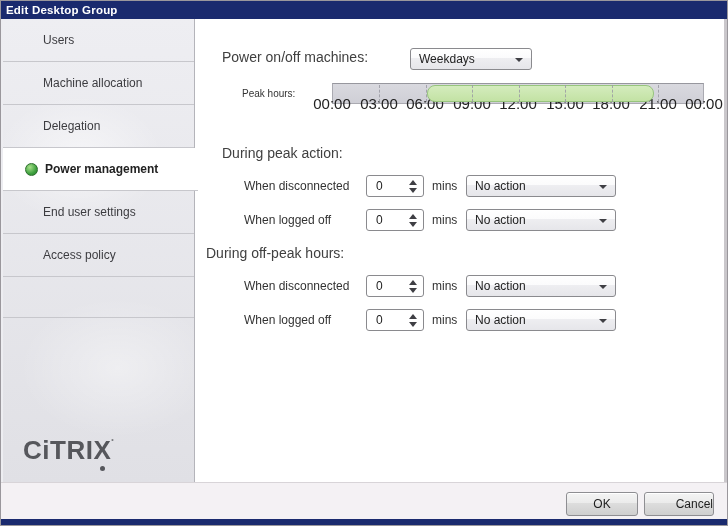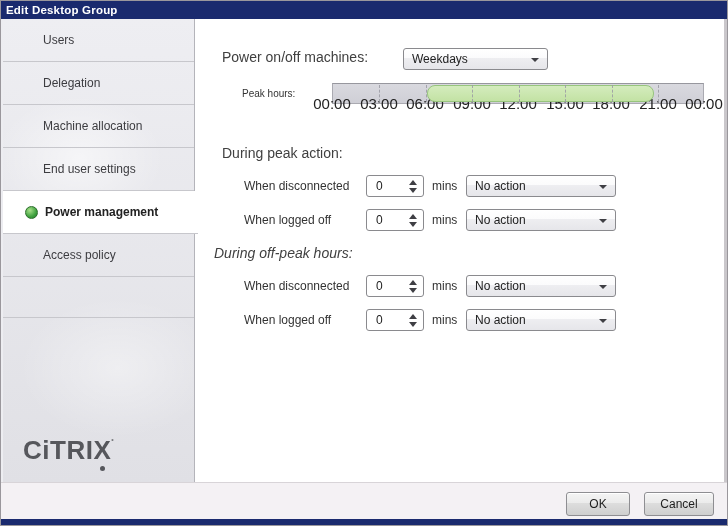--- a/index.html
+++ b/index.html
@@ -103,74 +103,74 @@
   .row { position:absolute; left:0; width:100%; height:22px; }
   .row .row-label { position:absolute; left:46px; top:0; line-height:22px; font-size:12px; color:#333; }
   .row .unit { position:absolute; left:234px; top:0; line-height:22px; font-size:12px; color:#333; }
 
   
   .footer {
     position:absolute; left:0; right:0; bottom:6px; height:37px;
     background:#f4f1f4; border-top:1px solid #d8d4d8;
   }
   .btn {
-    position:absolute; top:9px; width:64px; height:24px;
+    position:absolute; top:9px; width:72px; height:24px;
     border:1px solid #8e8e92; border-radius:3px;
     background:linear-gradient(180deg,#f4f4f4 0%,#ebebeb 45%,#dddddd 46%,#cfcfcf 100%);
     font-size:12px; color:#1e1e1e; text-align:center; line-height:22px; cursor:default;
     box-shadow:inset 0 1px 0 #fff;
   }
   .btn.ok { left:565px; }
-  .btn.cancel { left:643px; width:70px; }
+  .btn.cancel { left:643px; width:70px;text-align:right; }
 
   .bottom-strip { position:absolute; left:0; right:0; bottom:0; height:6px; background:#1a2a6e; }
   .right-edge { position:absolute; right:0; top:18px; bottom:6px; width:3px; background:#cac7cb; }
 </style>
 </head>
 <body>
 
 <div class="window">
 
   <div class="titlebar">
     <span>Edit Desktop Group</span>
   </div>
 
   <div class="sidebar">
     <div class="side-item">
       <span>Users</span>
     </div>
     <div class="side-item">
+      <span>Machine allocation</span>
+    </div>
+    <div class="side-item">
       <span>Delegation</span>
-    </div>
-    <div class="side-item">
-      <span>Machine allocation</span>
-    </div>
-    <div class="side-item">
-      <span>End user settings</span>
     </div>
     <div class="side-item selected">
       <span class="dot"></span>
       <span>Power management</span>
     </div>
     <div class="side-item">
+      <span>End user settings</span>
+    </div>
+    <div class="side-item">
       <span>Access policy</span>
     </div>
     <div class="side-filler"></div>
 
     <div class="logo">
       <span>CiTRIX</span><span class="reg">•</span>
       <span class="xdot"></span>
     </div>
   </div>
 
   <div class="main">
 
     <div class="blue-heading" style="left:24px; top:30px;">Power on/off machines:</div>
 
-    <div class="combo" style="left:205px; top:29px; width:145px;">
+    <div class="combo" style="left:212px; top:29px; width:122px;">
       <span>Weekdays</span>
       <span class="arrow"></span>
     </div>
 
     <div class="lbl" style="left:44px; top:69px;">Peak hours:</div>
 
     <div class="track">
       <div class="peak-bar"></div>
       <div class="tick" style="left:46px;"></div>
       <div class="tick" style="left:93px;"></div>
@@ -218,21 +218,21 @@
           <span class="spin-down"></span>
         </span>
       </div>
       <span class="unit">mins</span>
       <div class="combo" style="left:268px; top:0; width:150px;">
         <span>No action</span>
         <span class="arrow"></span>
       </div>
     </div>
 
-    <div class="blue-heading" style="left:16px; top:226px;font-style:italic;">During off-peak hours:</div>
+    <div class="blue-heading" style="left:8px; top:226px;">During off-peak hours:</div>
 
     <div class="row" style="top:256px;">
       <span class="row-label">When disconnected</span>
       <div class="spinner" style="left:168px; top:0;">
         <span class="val">0</span>
         <span class="spin-col">
           <span class="spin-up"></span>
           <span class="spin-down"></span>
         </span>
       </div>

